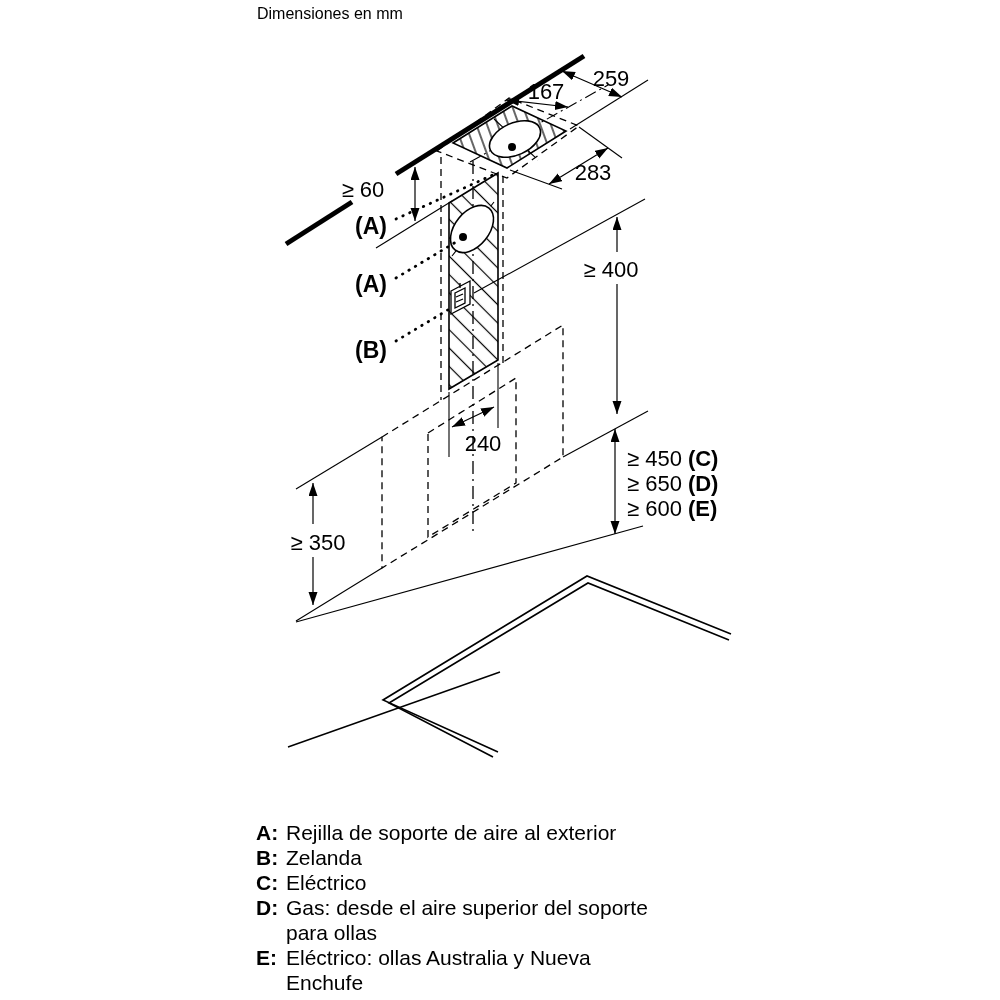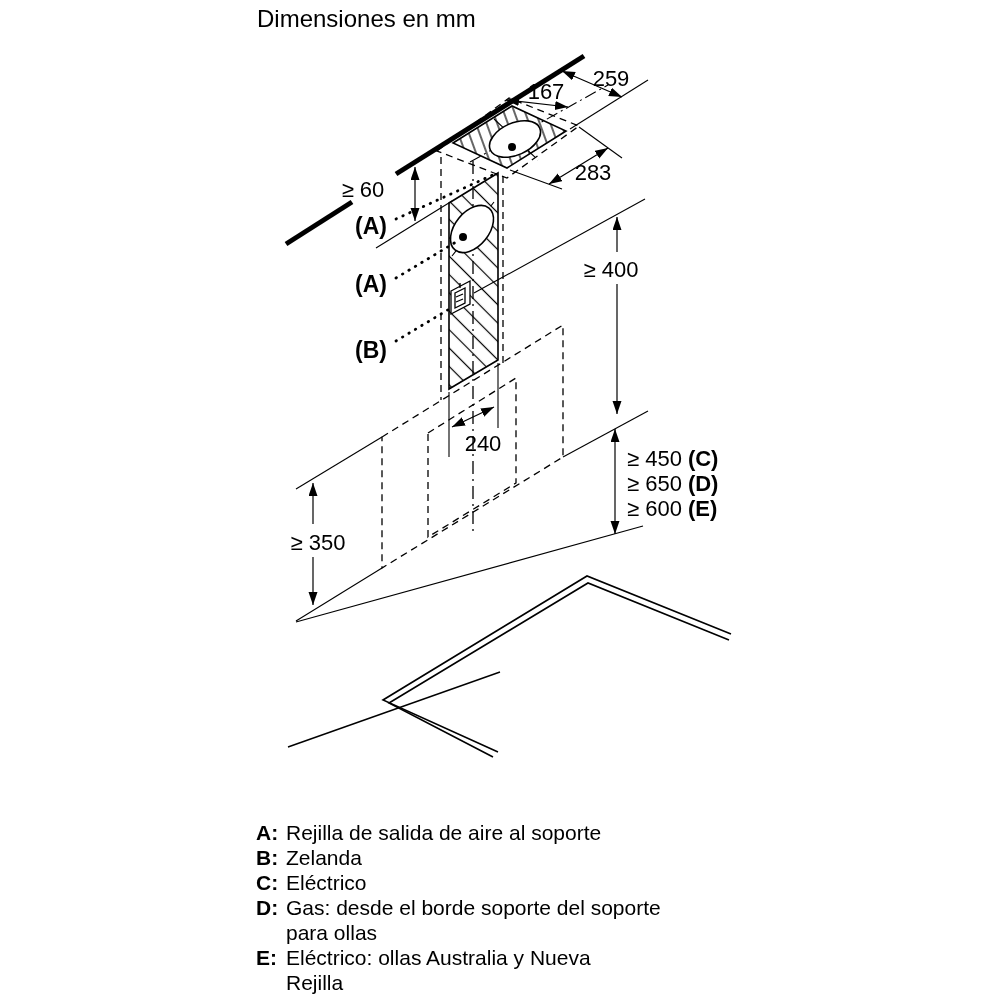--- a/index.html
+++ b/index.html
@@ -1,18 +1,18 @@
 <!DOCTYPE html>
 <html><head>
 <meta charset="utf-8">
 <style>
   html,body{margin:0;padding:0;background:#ffffff;}
   body{width:1000px;height:1000px;position:relative;overflow:hidden;
        font-family:"Liberation Sans", sans-serif;color:#000;}
-  .title{position:absolute;left:257px;top:5px;font-size:24px;color:#000;}
+  .title{position:absolute;left:257px;top:5px;font-size:16px;color:#000;}
   svg{position:absolute;left:0;top:0;}
   svg text{font-family:"Liberation Sans", sans-serif;fill:#000;}
   .dim{font-size:22px;}
   .callout{font-size:23px;font-weight:bold;}
   .legend{position:absolute;left:256px;top:820px;width:470px;font-size:21px;line-height:25px;}
   .legend-row{display:grid;grid-template-columns:30px 1fr;}
   .legend-key{font-weight:bold;}
   .legend-line:empty{display:none;}
 </style>
 </head>
@@ -150,31 +150,31 @@
     <line x1="296" y1="622" x2="643" y2="526" stroke-width="1.2"></line>
     <path d="M731,634 L587,576 L383,700 L498,752"></path>
     <path d="M729,640 L588,583 L389,703 L493,757"></path>
     <line x1="288" y1="747" x2="500" y2="672" stroke-width="1.4"></line>
   </g>
 </svg>
 
 <div class="legend">
   <div class="legend-row">
     <span class="legend-key">A:</span>
-    <span><span class="legend-line">Rejilla de salida de aire al soporte</span></span>
+    <span><span class="legend-line">Rejilla de soporte de aire al exterior</span></span>
   </div>
   <div class="legend-row">
     <span class="legend-key">B:</span>
     <span><span class="legend-line">Zelanda</span></span>
   </div>
   <div class="legend-row">
     <span class="legend-key">C:</span>
     <span><span class="legend-line">Eléctrico</span></span>
   </div>
   <div class="legend-row">
     <span class="legend-key">D:</span>
-    <span><span class="legend-line">Gas: desde el borde soporte del soporte</span><div class="legend-line">para ollas</div></span>
+    <span><span class="legend-line">Gas: desde el aire superior del soporte</span><div class="legend-line">para ollas</div></span>
   </div>
   <div class="legend-row">
     <span class="legend-key">E:</span>
-    <span><span class="legend-line">Eléctrico: ollas Australia y Nueva</span><div class="legend-line">Rejilla</div></span>
+    <span><span class="legend-line">Eléctrico: ollas Australia y Nueva</span><div class="legend-line">Enchufe</div></span>
   </div>
 </div>
 
 </body></html>

